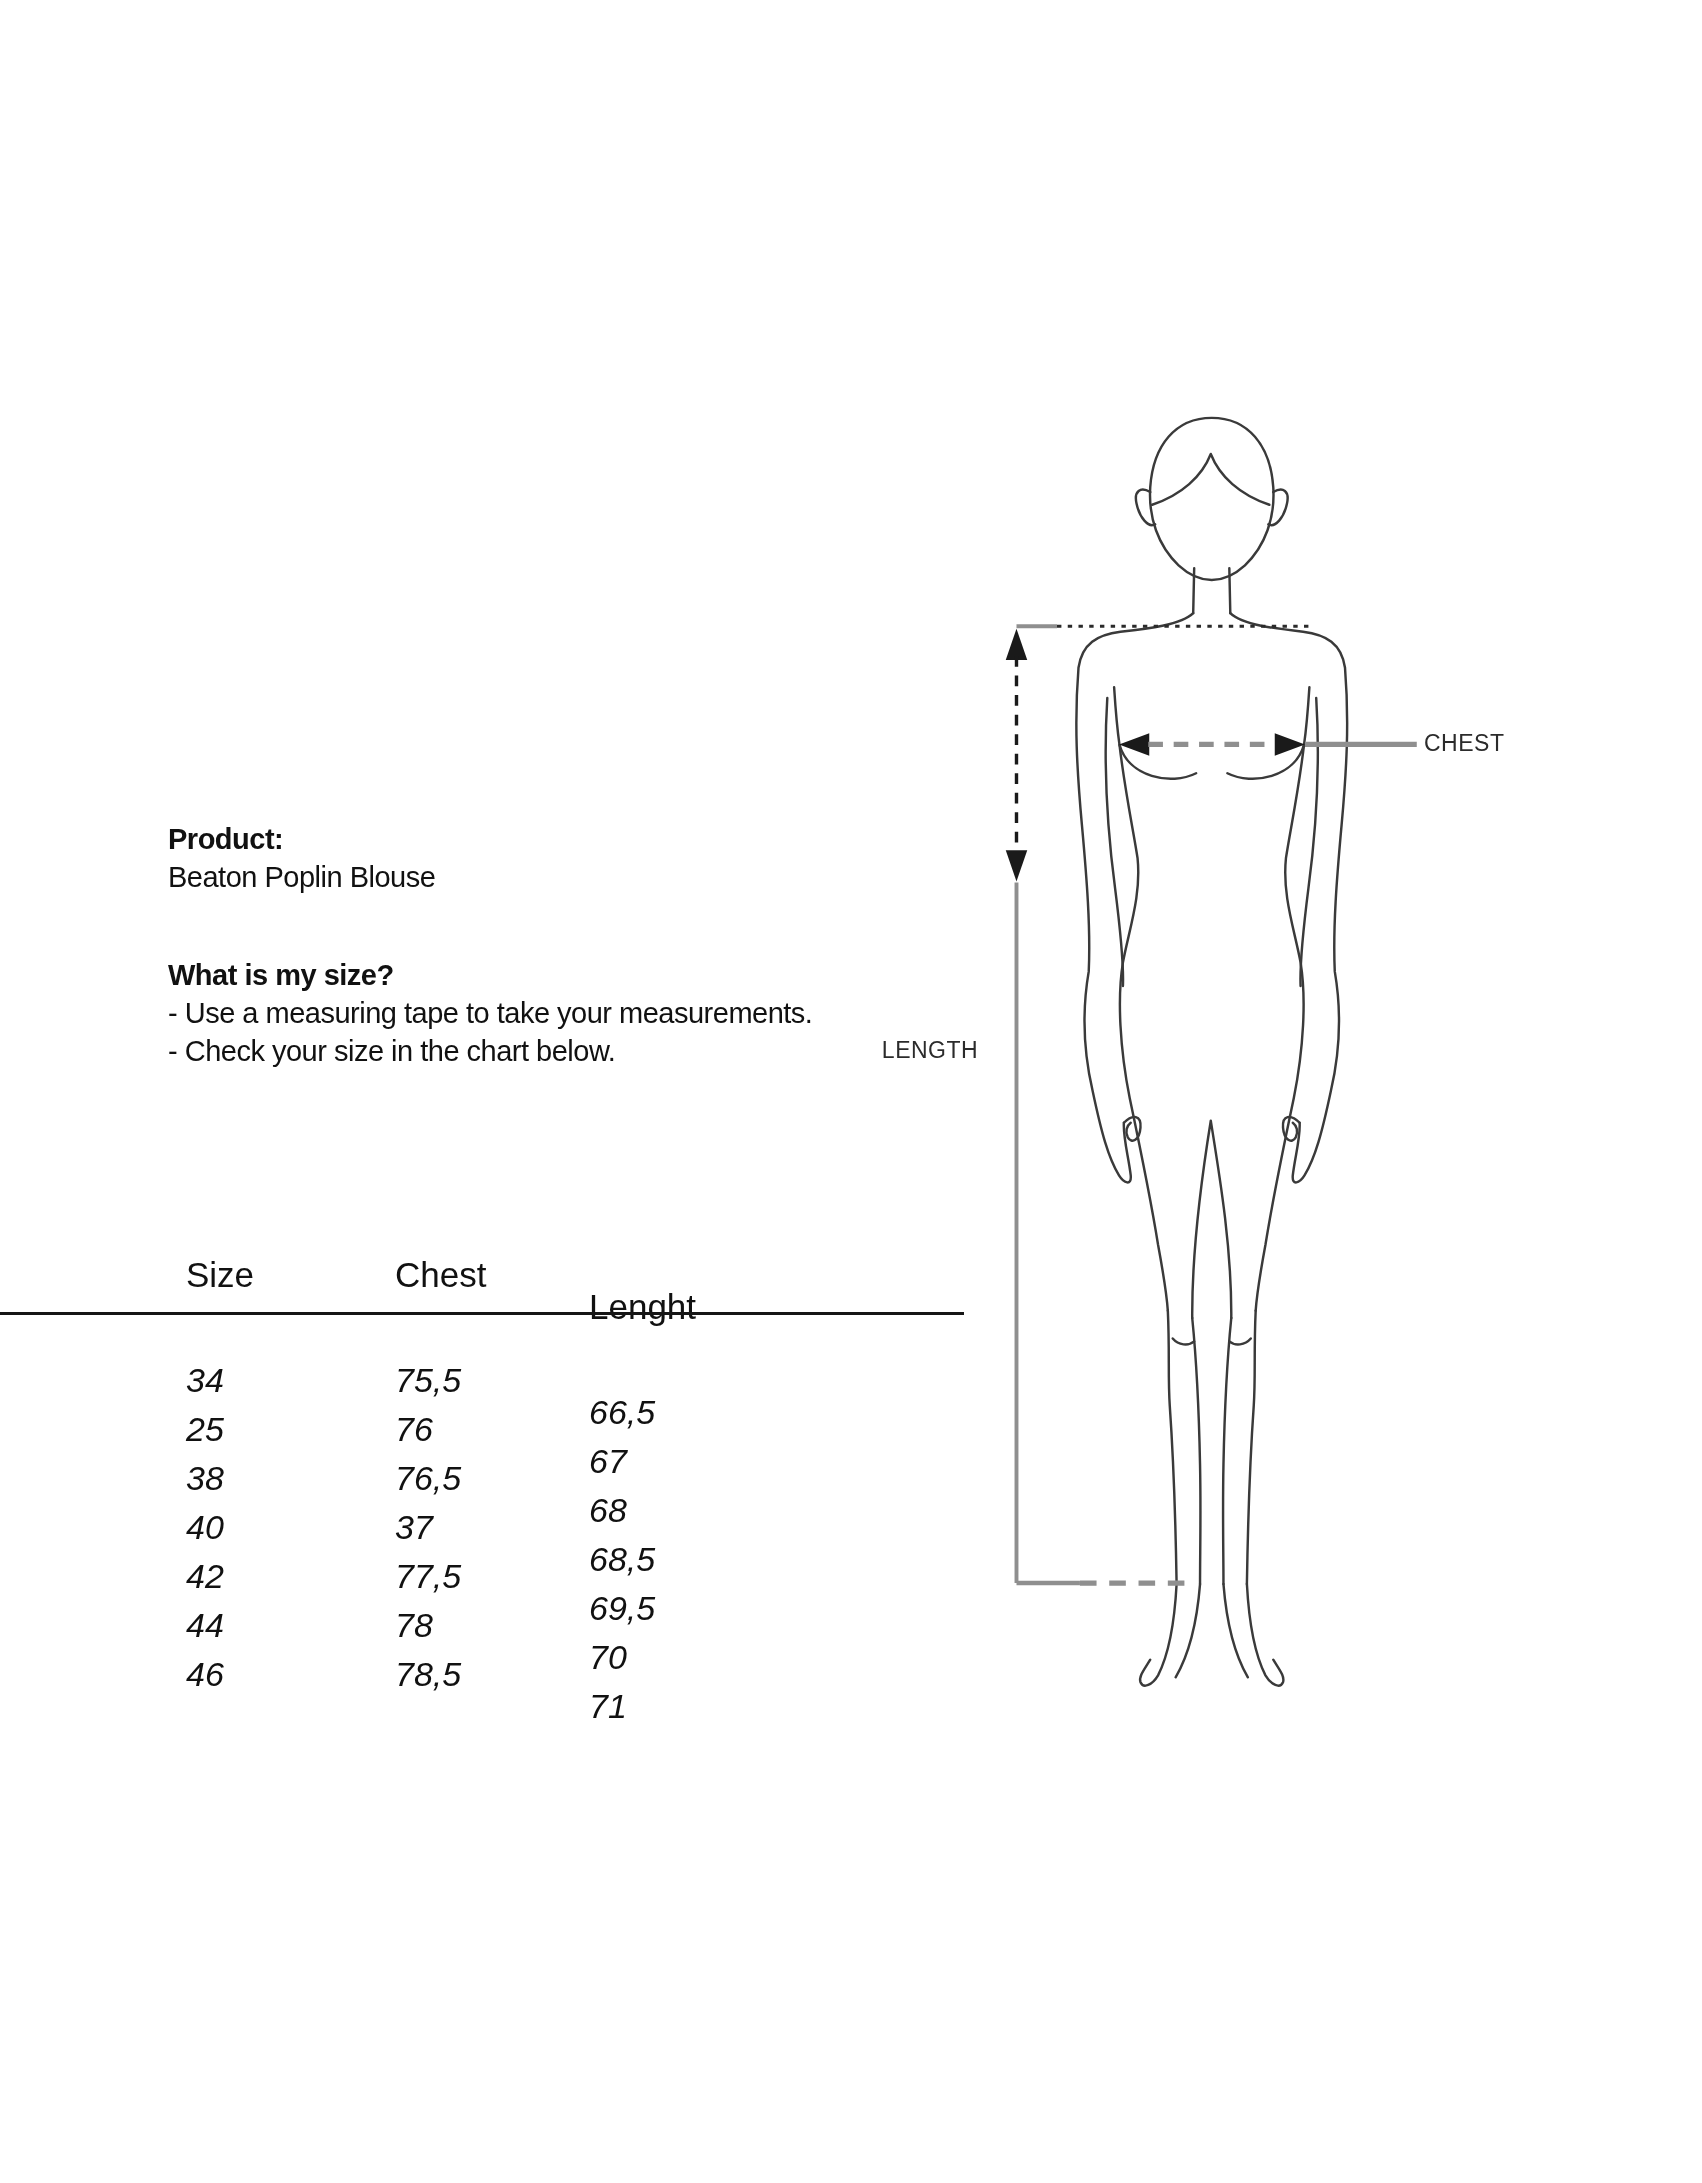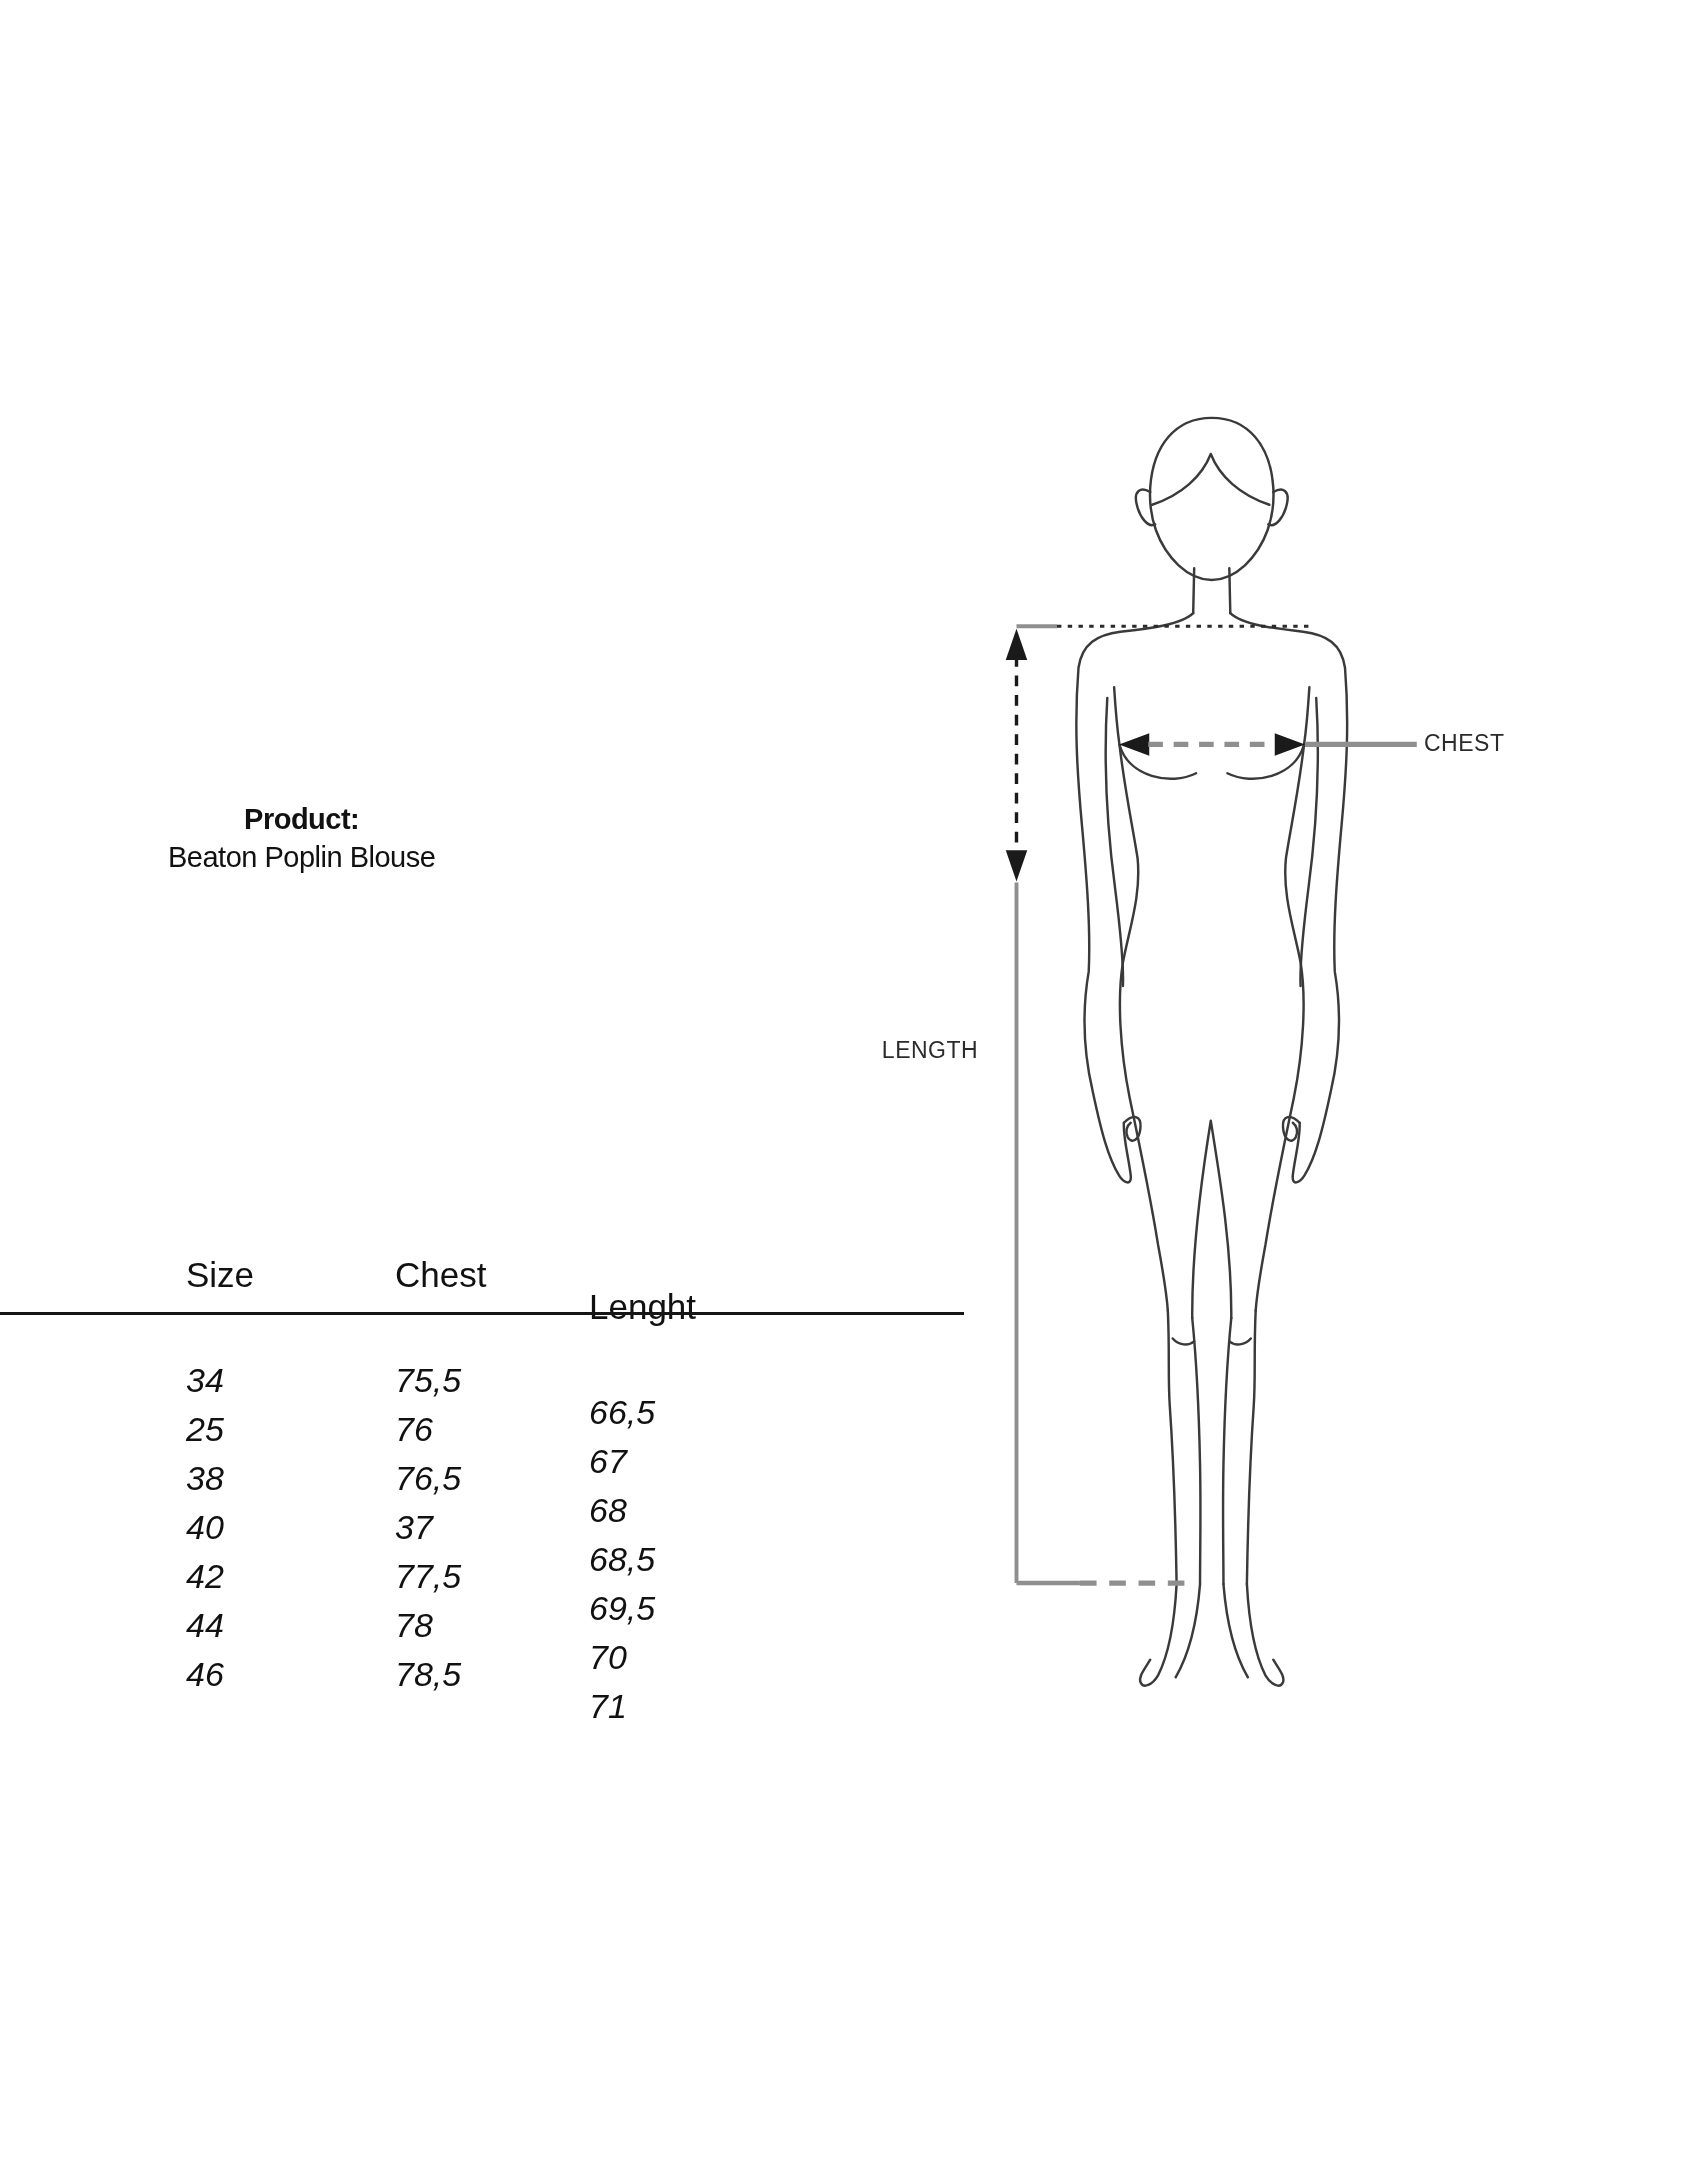--- a/index.html
+++ b/index.html
@@ -21,23 +21,26 @@
   .measure-label{position:absolute;font-size:23px;line-height:23px;letter-spacing:0.5px;color:#2b2b2b;}
   #chest-label{left:1424px;top:732px;}
   #length-label{left:857px;top:1039px;width:146px;text-align:center;}
   #figure-svg{position:absolute;left:0;top:0;}
 </style>
 </head>
 <body>
 
 <div id="canvas">
 
-  <div class="para" style="top:800px;text-align:center;"><span class="bold">Product:</span>
+  <div class="para" style="top:820px;"><span class="bold">Product:</span>
 <span>Beaton Poplin Blouse</span></div>
 
+  <div class="para" style="top:956px;"><span class="bold">What is my size?</span>
+<span>- Use a measuring tape to take your measurements.</span>
+<span>- Check your size in the chart below.</span></div>
 
 
   <div id="table-headers">
     <span class="c0">Size</span>
     <span class="c1">Chest</span>
     <span class="c2">Lenght</span>
   </div>
   <div id="hr-line"></div>
   <div id="table-rows">
       <div class="trow">

